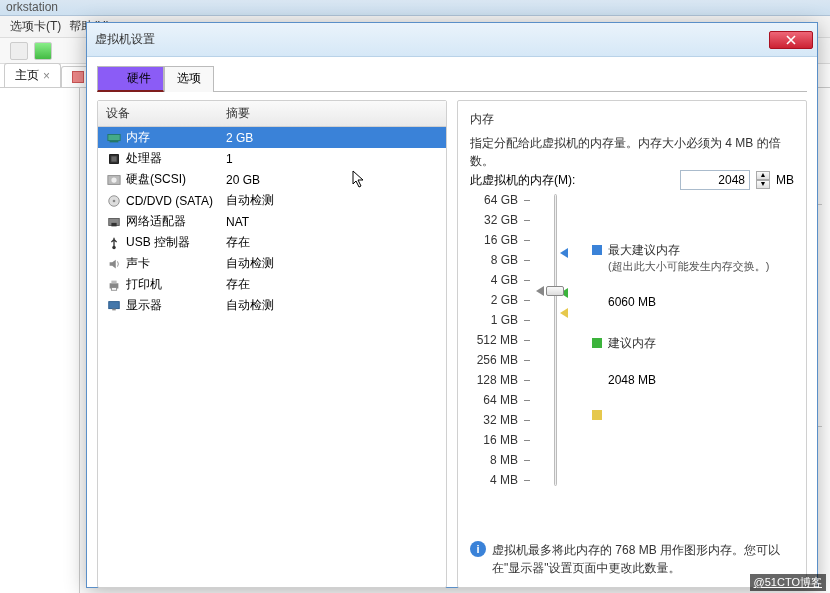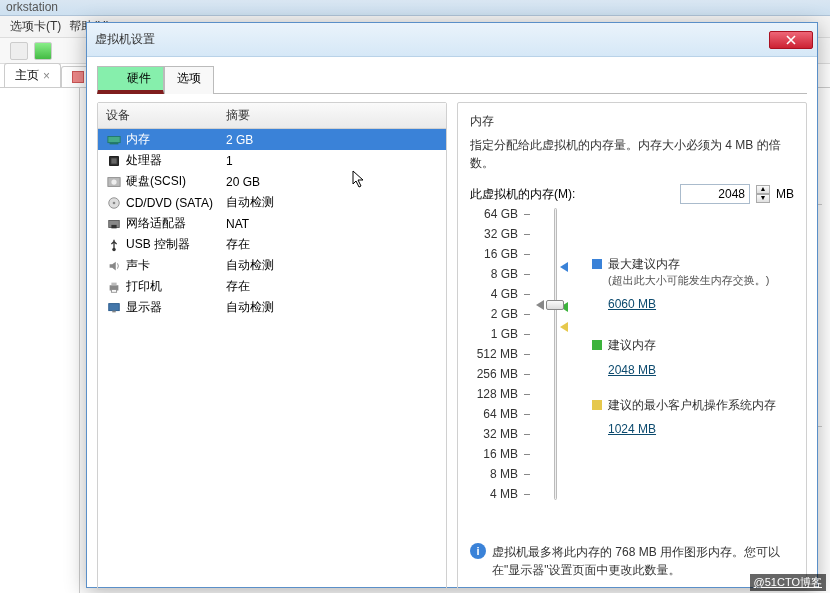--- a/index.html
+++ b/index.html
@@ -31,37 +31,37 @@
 
 .dialog { position: absolute; top: 22px; left: 86px; width: 732px; height: 566px; background: #fff; border: 1px solid #5a8fc8; box-shadow: 0 4px 20px rgba(0,0,0,0.3); }
 .dlg-titlebar { height: 34px; background: linear-gradient(#eaf3fb, #d6e8f7); display: flex; align-items: center; padding: 0 0 0 8px; border-bottom: 1px solid #b9d2e8; }
 .dlg-title { flex: 1; color: #333; }
 .dlg-close { width: 44px; height: 18px; background: linear-gradient(#e67, #c23); border: 1px solid #a12; border-radius: 2px; display: flex; align-items: center; justify-content: center; color: #fff; font-weight: bold; margin-right: 4px; }
 .dlg-close svg { width: 10px; height: 10px; }
 
 .dlg-body { padding: 8px 10px; height: calc(100% - 26px); }
 .dlg-tabs { display: flex; border-bottom: 1px solid #bbb; }
 .dlg-tab { border: 1px solid #bbb; border-bottom: none; padding: 3px 12px; background: #f8f8f8; position: relative; top: 1px; }
-.dlg-tab.active { background: #86efac; border-bottom: 4px solid #7f1d1d; padding-left: 29px; }
+.dlg-tab.active { background: #8b5cf6; border-bottom: 2px solid #7f1d1d; padding-left: 29px; }
 
 .dlg-panes { display: flex; gap: 10px; margin-top: 8px; height: calc(100% - 34px); }
 .devices-pane { flex: 0 0 350px; border: 1px solid #d0d0d0; border-radius: 2px; }
 .devices-header { display: flex; background: linear-gradient(#fafafa, #eaeaea); border-bottom: 1px solid #d0d0d0; }
 .dh-col { padding: 4px 8px; color: #333; }
 .dh-col.c1 { flex: 0 0 120px; }
 .dh-col.c2 { flex: 1; }
 .device-row { display: flex; padding: 2px 8px; align-items: center; }
 .device-row.selected { background: #3a82d8; color: #fff; }
 .dr-col.c1 { flex: 0 0 120px; display: flex; align-items: center; gap: 4px; }
 .dr-col.c2 { flex: 1; }
 .dr-icon { width: 16px; height: 14px; flex: 0 0 16px; }
 
 .details-pane { flex: 1; border: 1px solid #d0d0d0; border-radius: 2px; padding: 10px 12px; position: relative; }
 .details-title { color: #333; margin-bottom: 6px; }
-.details-desc { color: #333; line-height: 1.5; margin-bottom: 12px; }
+.details-desc { color: #333; line-height: 1.5; margin-bottom: 0; }
 .mem-input-row { display: flex; align-items: center; gap: 6px; }
 .mem-input-row .lbl { flex: 0 0 auto; }
 .mem-input { width: 70px; border: 1px solid #abc; padding: 2px 4px; text-align: right; }
 .spinner { display: flex; flex-direction: column; }
 .spinner-btn { width: 14px; height: 9px; background: linear-gradient(#fafafa,#e0e0e0); border: 1px solid #aaa; font-size: 7px; line-height: 6px; text-align: center; }
 
 
 .mem-scale-wrap { display: flex; gap: 10px; }
 .mem-scale { display: flex; flex-direction: column; align-items: center; padding-right: 6px; }
 .ms-row { display: flex; align-items: center; gap: 6px; height: 20px; }
@@ -78,21 +78,21 @@
 .thumb-arrow { position: absolute; left: -10px; width: 0; height: 0; border-top: 5px solid transparent; border-bottom: 5px solid transparent; border-right: 8px solid #888; }
 
 .legend-col { flex: 1; }
 .legend-item { display: flex; align-items: flex-start; gap: 6px; margin-bottom: 6px; }
 .legend-sq { width: 10px; height: 10px; margin-top: 3px; }
 .legend-sq.blue { background: #3a82d8; }
 .legend-sq.green { background: #3cb33c; }
 .legend-sq.yellow { background: #e6c84c; }
 .legend-txt { color: #333; line-height: 1.4; }
 .legend-note { color: #555; font-size: 11px; }
-.legend-val { color: #0c4a6e; margin-top: 8px; text-decoration: underline; }
+.legend-val { color: #000000; margin-top: 20px; }
 
 .info-note { position: absolute; bottom: 10px; left: 12px; right: 12px; display: flex; gap: 6px; color: #333; line-height: 1.5; }
 .info-icon { width: 16px; height: 16px; border-radius: 50%; background: #3a82d8; color: #fff; text-align: center; font-weight: bold; flex: 0 0 16px; font-size: 11px; line-height: 16px; }
 
 .cursor { position: absolute; }
 </style>
 </head>
 <body>
 
 <div class="bg-window">
@@ -388,24 +388,20 @@
             <div class="legend-item">
               <div class="legend-sq green"></div>
               <div class="legend-txt">
                 <div>建议内存</div>
                 <div class="legend-val">2048 MB</div>
               </div>
             </div>
             <div style="height:12px"></div>
             <div class="legend-item">
               <div class="legend-sq yellow"></div>
-              <div class="legend-txt">
-                <div>建议的最小客户机操作系统内存</div>
-                <div class="legend-val">1024 MB</div>
-              </div>
             </div>
           </div>
         </div>
         <div class="info-note">
           <div class="info-icon">i</div>
           <div>虚拟机最多将此内存的 768 MB 用作图形内存。您可以在"显示器"设置页面中更改此数量。</div>
         </div>
       </div>
     </div>
   </div>

